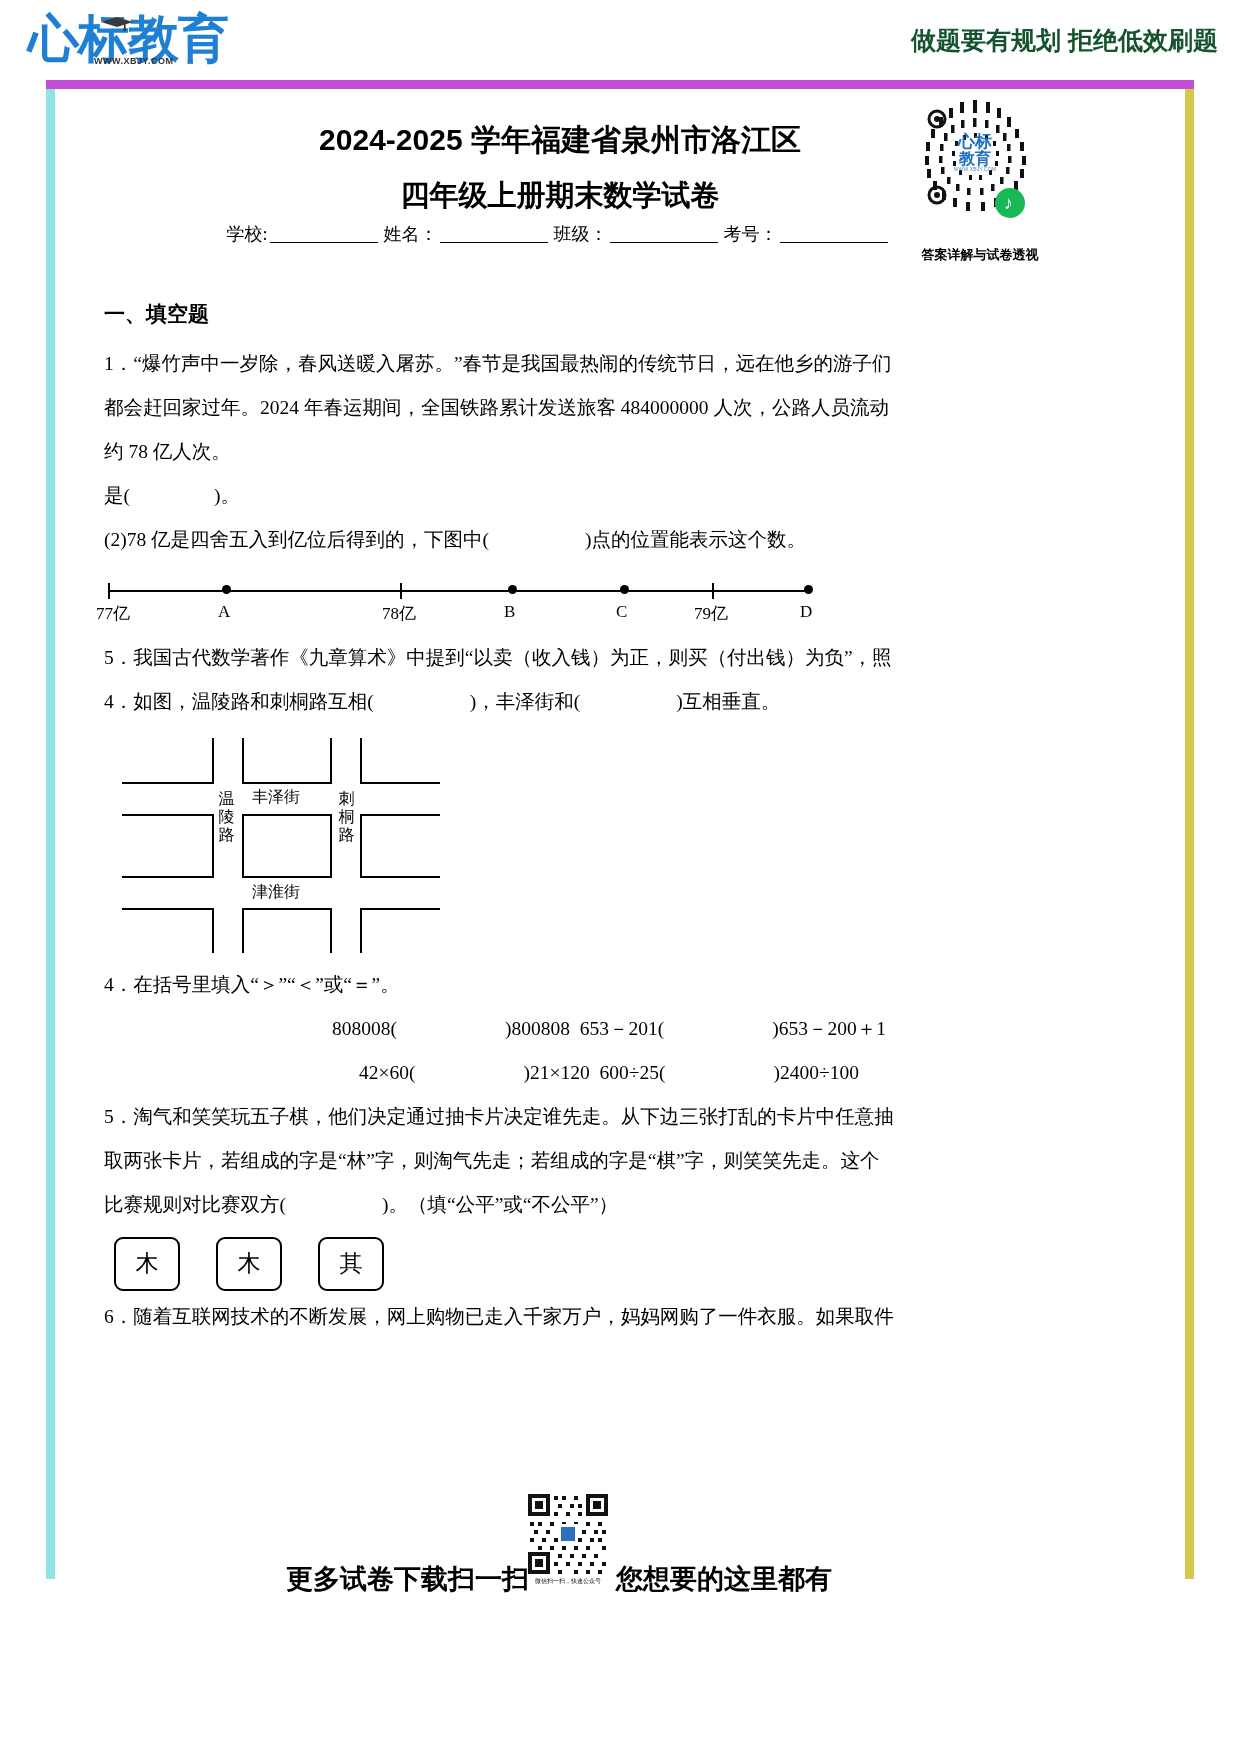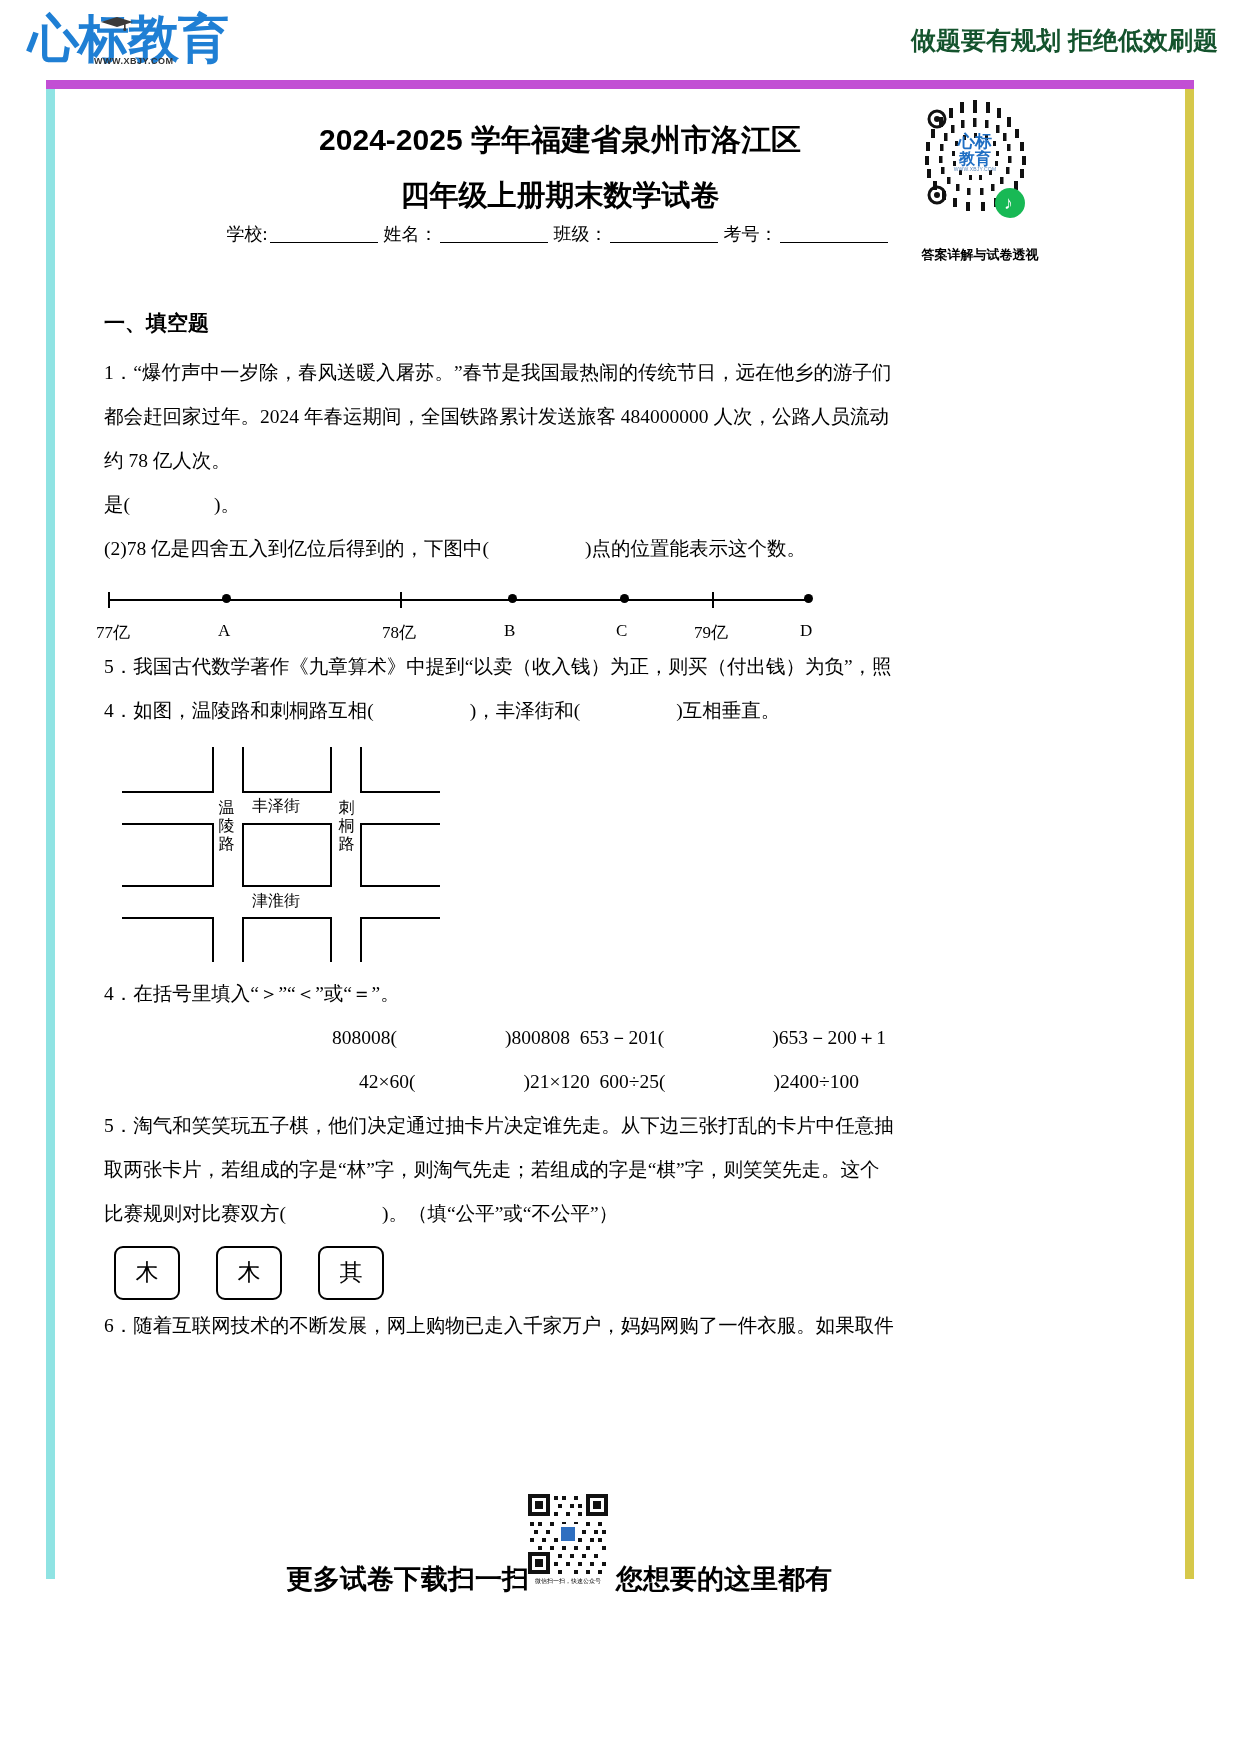--- a/index.html
+++ b/index.html
@@ -96,21 +96,21 @@
     position:absolute;left:890px;top:246px;width:180px;text-align:center;
     font-family:"Liberation Sans",sans-serif;font-weight:bold;font-size:13px;color:#000;
     white-space:nowrap;
   }
   
   .content{
     position:absolute;left:104px;top:300px;width:1010px;
   }
   .sec-head{
     font-family:"Liberation Sans", sans-serif;
-    font-weight:bold;font-size:21px;margin:9px 0 14px 0;
+    font-weight:bold;font-size:21px;margin:0 0 14px 0;
   }
   .p{
     font-size:19.5px;line-height:44px;margin:0;
     text-align:justify;
   }
   .blank{
     display:inline-block;width:96px;
   }
   .blank-sm{display:inline-block;width:84px;}
   
@@ -120,21 +120,21 @@
   .numline .axis{
     position:absolute;left:0;top:18px;width:700px;height:2px;background:#000;
   }
   .numline .tick{
     position:absolute;top:11px;width:2px;height:16px;background:#000;
   }
   .numline .dot{
     position:absolute;top:13px;width:9px;height:9px;border-radius:50%;background:#000;
   }
   .numline .lbl{
-    position:absolute;top:40px;font-size:17px;white-space:nowrap;
+    position:absolute;top:30px;font-size:17px;white-space:nowrap;
   }
   
   .map{
     position:relative;width:320px;height:215px;margin:14px 0 10px 18px;
   }
   .map .hl{position:absolute;height:2px;background:#000;}
   .map .vl{position:absolute;width:2px;background:#000;}
   .map .mlbl{
     position:absolute;font-size:16px;line-height:17px;white-space:nowrap;
   }

